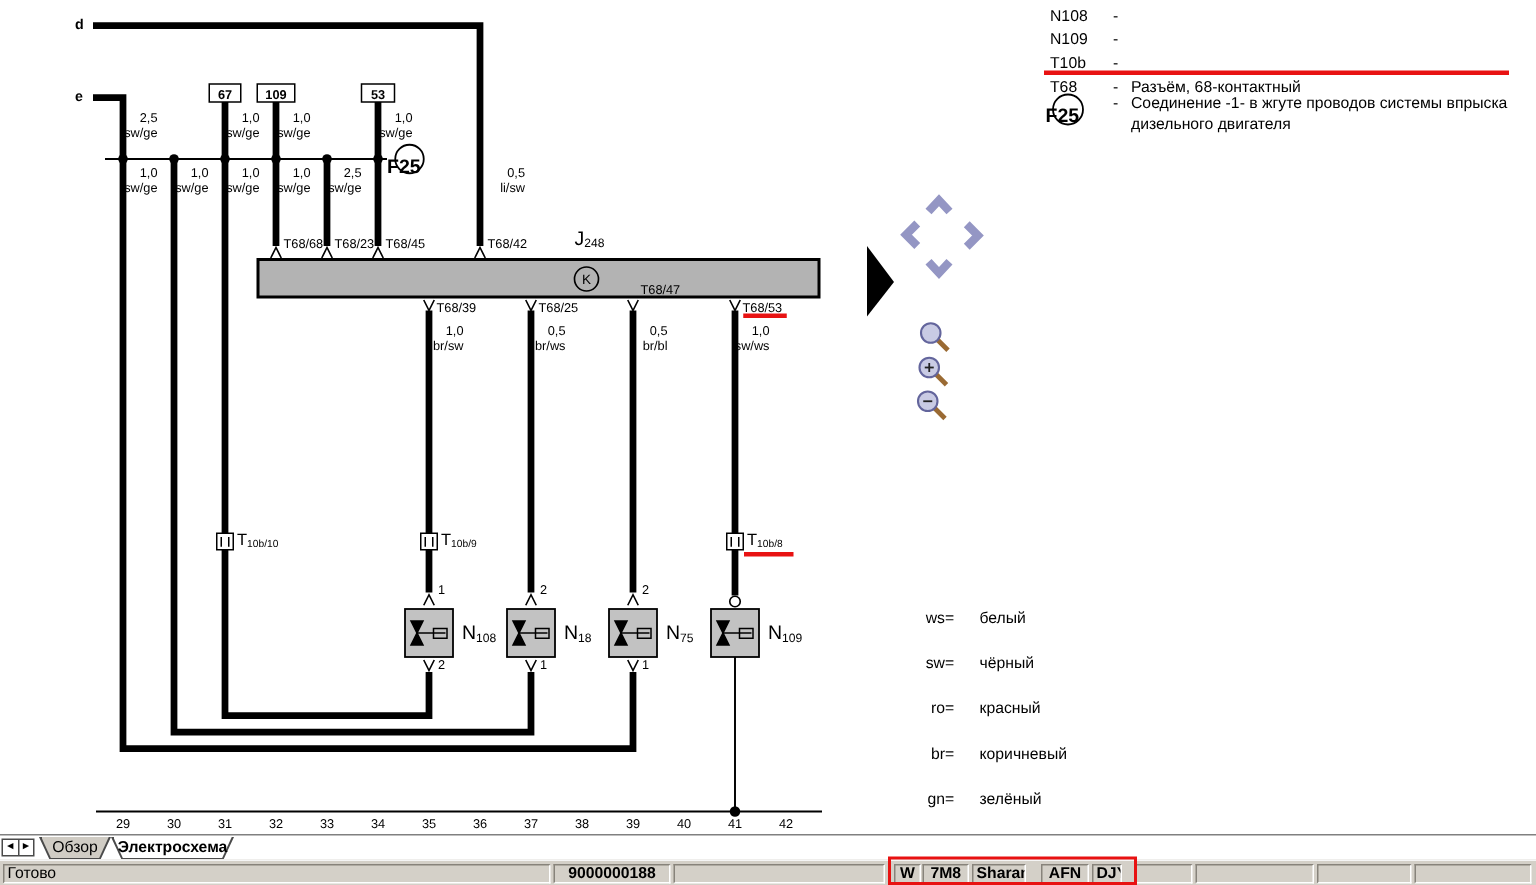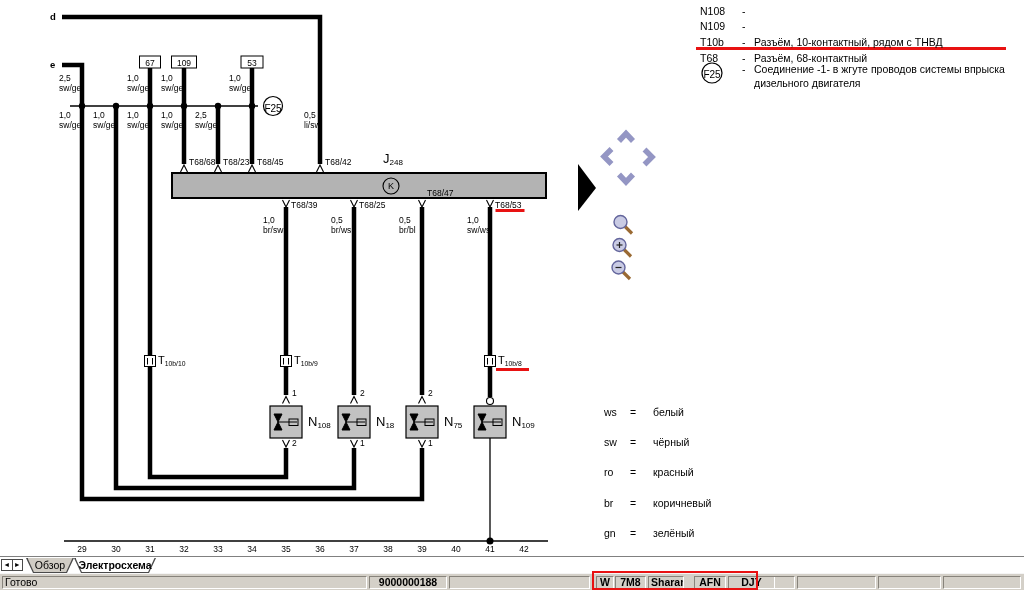--- a/index.html
+++ b/index.html
@@ -1,33 +1,33 @@
 <!DOCTYPE html>
 <html><head>
 <meta charset="utf-8">
 <style>
   html,body{margin:0;padding:0;background:#888;}
   #app{position:relative;width:1024px;height:590px;background:#fff;overflow:hidden;
        font-family:"Liberation Sans",sans-serif;color:#000;}
   svg{position:absolute;left:0;top:0;}
   .t{position:absolute;white-space:pre-line;}
   .sb{font-size:62%;vertical-align:-0.22em;}
-  .wl{width:46px;margin-left:-23px;text-align:left;font-size:8.5px;line-height:9.5px;}
+  .wl{width:46px;margin-left:-23px;text-align:right;font-size:8.5px;line-height:9.5px;}
   .tl{font-size:8.5px;}
   .tn{width:24px;margin-left:-12px;text-align:center;font-size:8.5px;}
-  .bx{width:30px;margin-left:-15px;text-align:center;font-size:8.5px;}
+  .bx{width:30px;margin-left:-15px;text-align:center;font-size:8.5px;font-weight:bold;}
   .pn{font-size:8.5px;}
   .cn{font-size:13px;}
   .ct{font-size:11px;}
   .de{font-size:9.5px;font-weight:600;}
-  .f25l{width:30px;margin-left:-15px;text-align:center;font-size:10px;}
+  .f25l{width:30px;margin-left:-15px;font-size:13px;font-weight:bold;}
   .kk{width:20px;margin-left:-10px;text-align:center;font-size:9px;}
   .lgc{font-size:10.5px;line-height:13.5px;}
   .ckrow{display:flex;height:12.2px;font-size:10.5px;}
-  .ckc{width:26px;}
+  .ckc{width:26px;text-align:right;}
   .cke{width:23px;}
   
   .tabbar{position:absolute;left:0;top:556px;width:1024px;height:17px;background:#fff;
           border-top:1px solid #808080;box-sizing:border-box;}
   .tscroll{position:absolute;left:1px;top:2px;width:22px;height:12px;background:#fff;
            border:1px solid #4a4a4a;display:flex;box-sizing:border-box;}
   .tscroll span{flex:1;font-size:7px;line-height:10px;text-align:center;}
   .tscroll span:last-child{border-left:1px solid #4a4a4a;}
   .tab{position:absolute;top:1px;height:15px;}
   .tabo{position:absolute;inset:0;background:#4a4a4a;
@@ -271,21 +271,20 @@
   <div class="t tn" style="left:524px;top:544px">42</div>
 
   <div class="t lgc" style="left:700px;top:5px">N108</div>
   <div class="t lgc" style="left:742px;top:5px">-</div>
 
   <div class="t lgc" style="left:700px;top:20px">N109</div>
   <div class="t lgc" style="left:742px;top:20px">-</div>
 
   <div class="t lgc" style="left:700px;top:36px">T10b</div>
   <div class="t lgc" style="left:742px;top:36px">-</div>
-  <div class="t lgc" style="left:754px;top:36px">Разъём, 10-контактный, рядом с ТНВД</div>
 
   <div class="t lgc" style="left:700px;top:52px">T68</div>
   <div class="t lgc" style="left:742px;top:52px">-</div>
   <div class="t lgc" style="left:754px;top:52px">Разъём, 68-контактный</div>
 
   <div class="t f25l" style="left:712px;top:68.5px">F25</div>
   <div class="t lgc" style="left:742px;top:63px">-</div>
   <div class="t lgc" style="left:754px;top:63px;width:268px">Соединение -1- в жгуте проводов системы впрыска
 дизельного двигателя</div>
 
@@ -321,21 +320,21 @@
   </div>
 
   <div class="statusbar">
     <div class="cell" style="left:2px;width:365px">Готово</div>
     <div class="cell b" style="left:369px;width:78px">9000000188</div>
     <div class="cell" style="left:449px;width:141px"></div>
     <div class="cell b" style="left:596px;width:18px">W</div>
     <div class="cell b" style="left:615px;width:31px">7M8</div>
     <div class="cell b" style="left:648px;width:36px">Sharan</div>
     <div class="cell b" style="left:694px;width:32px">AFN</div>
-    <div class="cell b" style="left:728px;width:47px">DJY</div>
+    <div class="cell b" style="left:728px;width:20px">DJY</div>
     <div class="cell" style="left:757px;width:38px"></div>
     <div class="cell" style="left:797px;width:79px"></div>
     <div class="cell" style="left:878px;width:63px"></div>
     <div class="cell" style="left:943px;width:78px"></div>
   </div>
 
   <div class="redbox"></div>
 
 </div>
 

